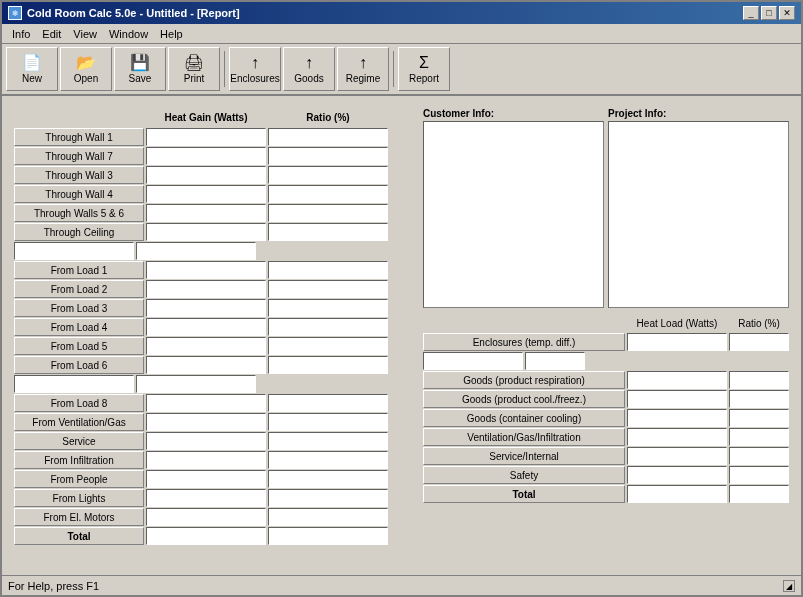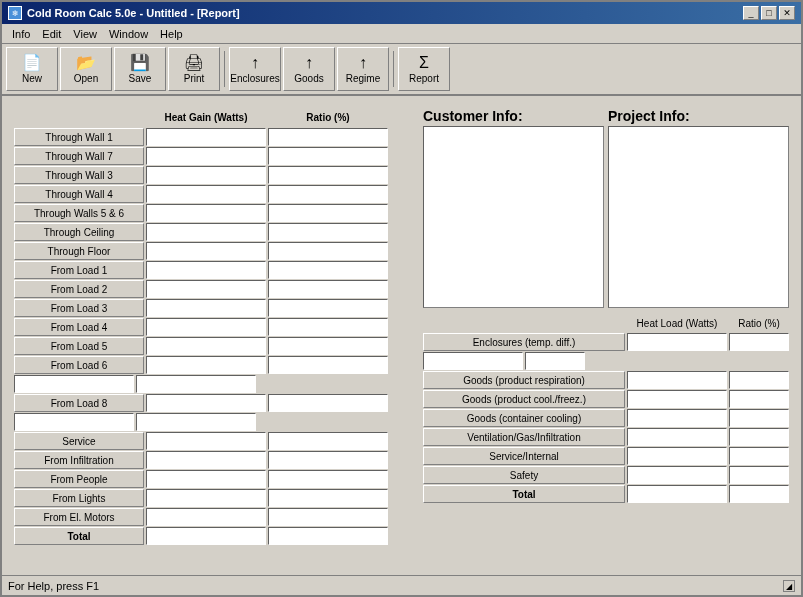--- a/index.html
+++ b/index.html
@@ -196,21 +196,21 @@
       gap: 4px;
       height: 200px;
       margin-bottom: 4px;
     }
     .info-box {
       flex: 1;
       display: flex;
       flex-direction: column;
     }
     .info-label {
-      font-size: 14px;
+      font-size: 10px;
       font-weight: bold;
       margin-bottom: 2px;
     }
     .info-textarea {
       flex: 1;
       border: 1px solid #808080;
       border-top-color: #606060;
       border-left-color: #606060;
       background: white;
     }
@@ -374,21 +374,20 @@
         <div class="row-label">Through Walls 5 &amp; 6</div>
         <input class="input-field wide" type="text" style="">
         <input class="input-field wide" type="text" style="">
       </div>
       <div class="row">
         <div class="row-label">Through Ceiling</div>
         <input class="input-field wide" type="text" style="">
         <input class="input-field wide" type="text" style="">
       </div>
       <div class="row">
-        <div class="row-label">Through Floor</div>
         <input class="input-field wide" type="text" style="">
         <input class="input-field wide" type="text" style="">
       </div>
       <div class="row">
         <div class="row-label">From Load 1</div>
         <input class="input-field wide" type="text" style="">
         <input class="input-field wide" type="text" style="">
       </div>
       <div class="row">
         <div class="row-label">From Load 2</div>
@@ -418,20 +417,21 @@
       <div class="row">
         <input class="input-field wide" type="text" style="">
         <input class="input-field wide" type="text" style="">
       </div>
       <div class="row">
         <div class="row-label">From Load 8</div>
         <input class="input-field wide" type="text" style="">
         <input class="input-field wide" type="text" style="">
       </div>
       <div class="row">
+        <div class="row-label">From Ventilation/Gas</div>
         <input class="input-field wide" type="text" style="">
         <input class="input-field wide" type="text" style="">
       </div>
       <div class="row">
         <div class="row-label">Service</div>
         <input class="input-field wide" type="text" style="">
         <input class="input-field wide" type="text" style="">
       </div>
       <div class="row">
         <div class="row-label">From Infiltration</div>

